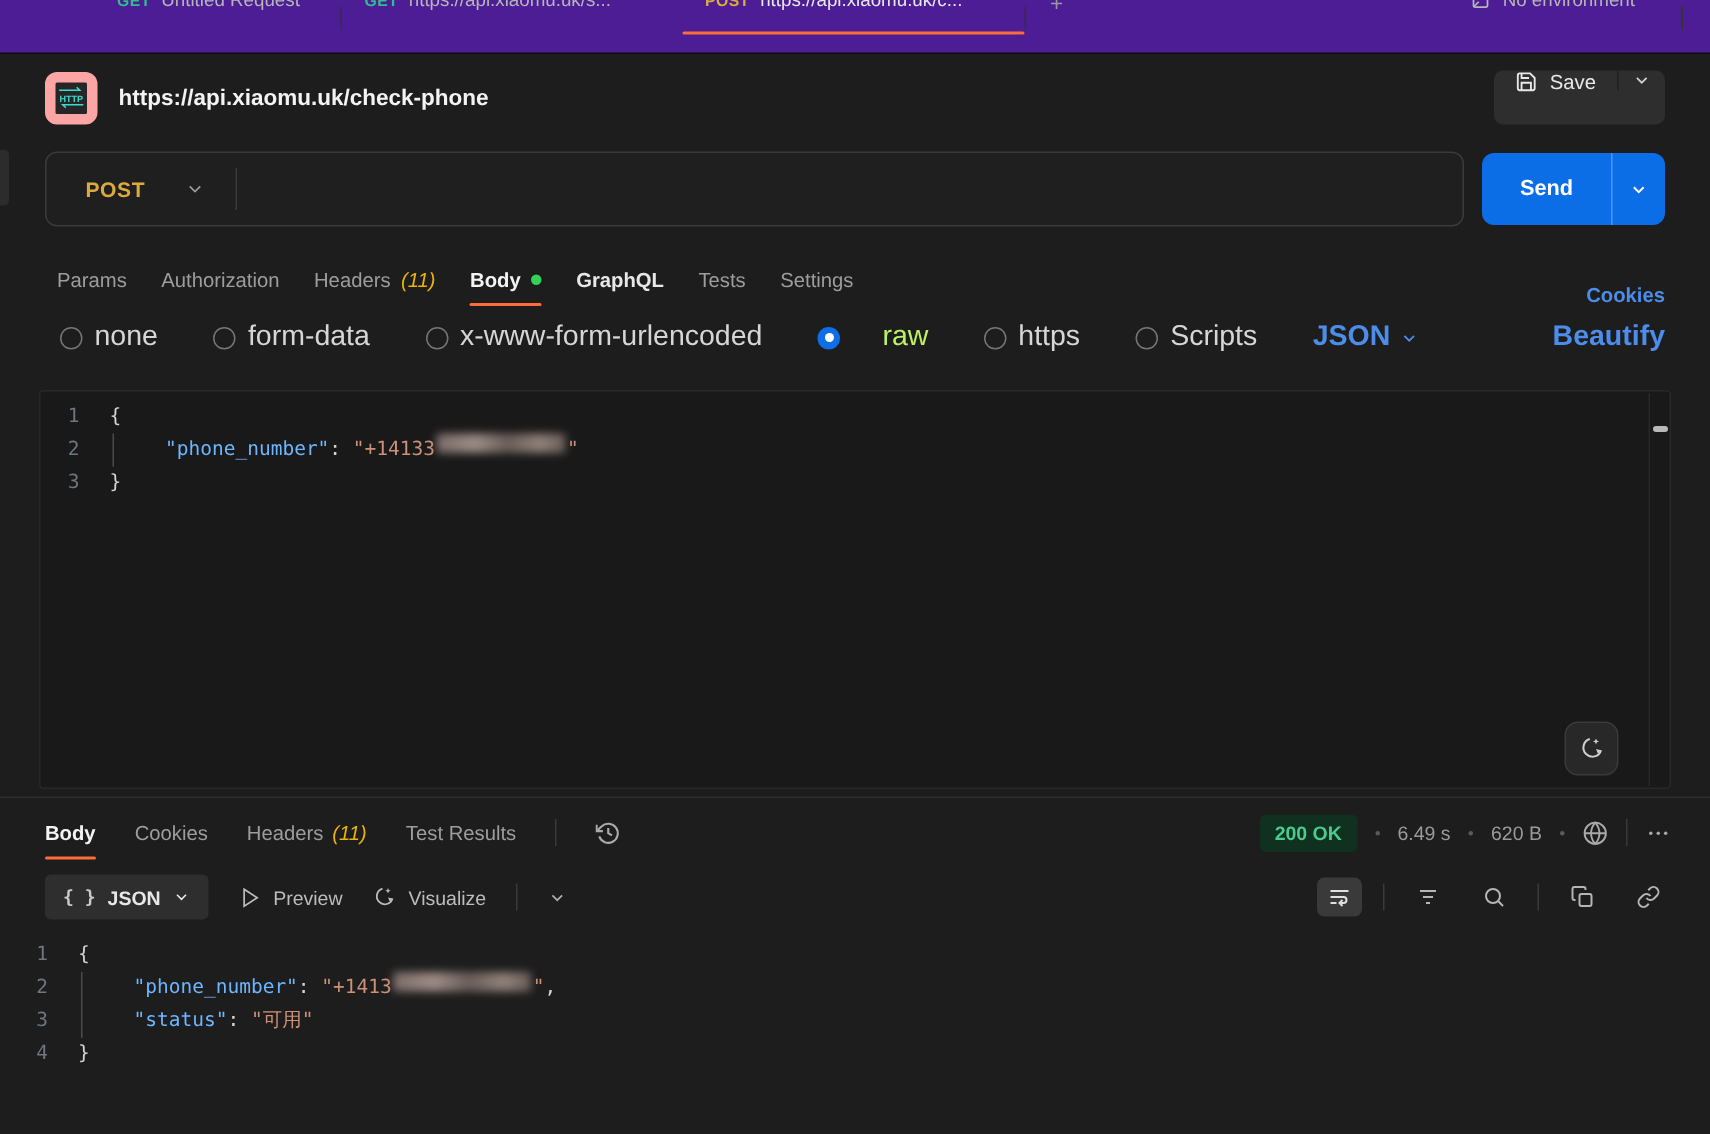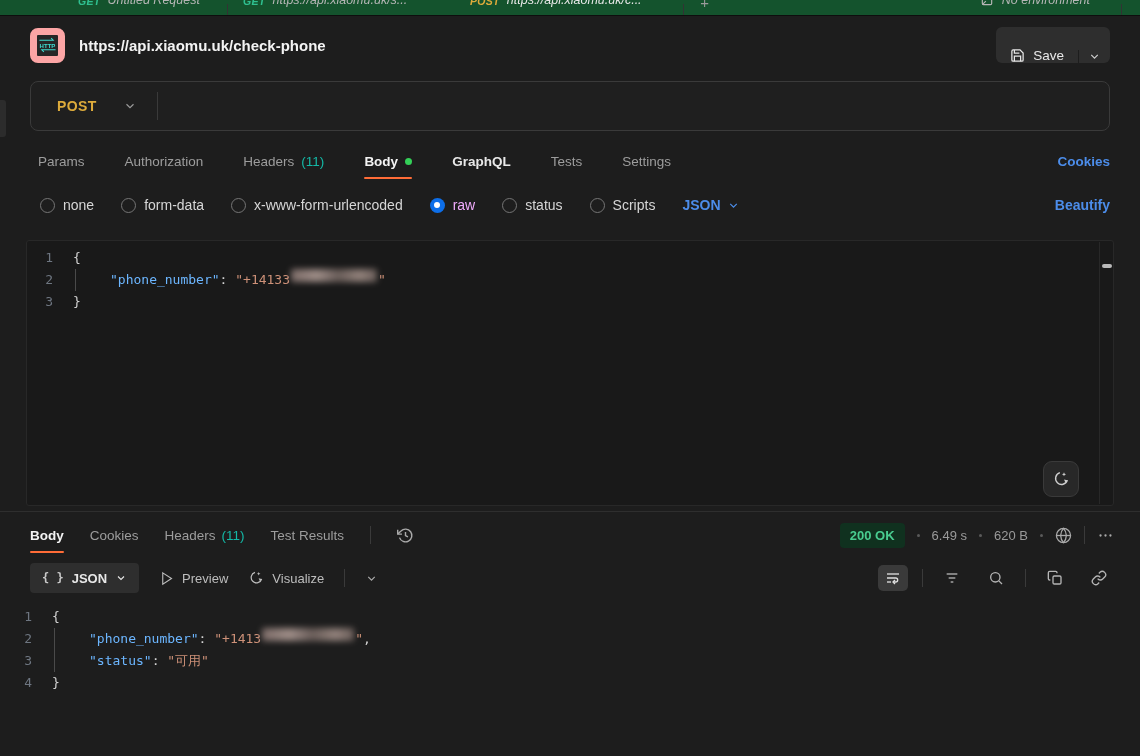--- a/index.html
+++ b/index.html
@@ -5,62 +5,62 @@
   * { margin:0; padding:0; box-sizing:border-box; }
   html,body { width:1140px; height:756px; overflow:hidden; }
   body {
     background:#1d1d1d; color:#e8e8e8;
     font-family:"Liberation Sans", sans-serif;
     display:flex; flex-direction:column; position:relative;
   }
   svg { display:block; }
 
   
-  .topbar { position:relative; height:16px; background:#14532d; border-bottom:1px solid #0e0e0e; overflow:hidden; flex:none;font-style:italic; }
+  .topbar { position:relative; height:36px; background:#4c1d95; border-bottom:1px solid #0e0e0e; overflow:hidden; flex:none; }
   .tb-item { position:absolute; top:-7px; display:flex; gap:7px; font-size:12.5px; color:#b6b6b6; white-space:nowrap; cursor:pointer; }
   .tb-item .m { font-size:10.5px; font-weight:700; letter-spacing:.3px; padding-top:2px; }
   .m-get { color:#2fbf8f; } .m-post { color:#ddab3b; }
   .tb-div { position:absolute; top:4px; width:1px; height:16px; background:#333; }
   .tb-underline { position:absolute; top:21px; height:2px; background:#ff6c37; border-radius:2px; }
   .tb-plus { position:absolute; top:-6px; font-size:15px; color:#9a9a9a; cursor:pointer; }
   .tb-env { position:absolute; top:-7px; right:50px; display:flex; align-items:center; gap:8px; font-size:12.5px; color:#b6b6b6; cursor:pointer; }
 
   
   .req-header { height:58px; display:flex; align-items:center; padding:0 30px; flex:none; }
   .http-badge { width:35px; height:35px; border-radius:8px; background:#262626; border:7px solid #fca5a5; display:flex; align-items:center; justify-content:flex-start; flex:none;text-decoration:underline; }
   .req-title { margin-left:14px; font-size:15px; font-weight:700; color:#f3f3f3; flex:1; }
-  .save-group { display:flex; align-items:flex-end; height:36px; background:#2e2e2e; border-radius:6px; overflow:hidden; }
+  .save-group { display:flex; align-items:flex-start; height:36px; background:#2e2e2e; border-radius:6px; overflow:hidden; }
   .save-main { display:flex; align-items:center; gap:8px; padding:0 14px; font-size:13.5px; color:#e8e8e8; cursor:pointer; }
   .save-caret { width:32px; display:flex; align-items:center; justify-content:center; border-left:1px solid #1d1d1d; color:#cfcfcf; cursor:pointer; }
 
   
   .url-row { height:64px; display:flex; align-items:center; padding:0 30px; gap:12px; flex:none; }
   .url-box { flex:1; height:50px; border:1px solid #3a3a3a; border-radius:8px; display:flex; align-items:center; background:#1f1f1f; }
   .method { display:flex; align-items:center; gap:26px; padding:0 20px 0 26px; cursor:pointer; }
   .method-label { font-size:14px; font-weight:700; letter-spacing:.4px; color:#ddab3b; }
   .url-sep { width:1px; height:28px; background:#3a3a3a; }
   .url-text { padding-left:18px; font-size:13.5px; color:#e8e8e8; }
   .ret { color:#7c7c7c; margin-left:5px; }
   .send-btn { width:122px; height:48px; background:#0b6ee7; border-radius:8px; display:flex; align-items:stretch; overflow:hidden; flex:none; }
   .send-main { flex:1; display:flex; align-items:center; justify-content:center; font-size:14.5px; font-weight:700; color:#fff; cursor:pointer; }
   .send-caret { width:36px; display:flex; align-items:center; justify-content:center; border-left:1px solid rgba(255,255,255,.28); color:#fff; cursor:pointer; }
 
   
-  .req-tabs { height:46px; display:flex; align-items:center; padding:0 30px 0 38px; gap:40px; font-size:13.5px; color:#9d9d9d; flex:none; }
+  .req-tabs { height:46px; display:flex; align-items:flex-end; padding:0 30px 0 38px; gap:23px; font-size:13.5px; color:#9d9d9d; flex:none; }
   .rtab { position:relative; display:flex; align-items:center; gap:7px; cursor:pointer; padding:10px 0; }
   .rtab.active { color:#f3f3f3; font-weight:600; }
   .rtab.active::after { content:""; position:absolute; left:0; right:0; bottom:0; height:2px; background:#ff6c37; border-radius:2px; }
   .rtab.bright { color:#e8e8e8; font-weight:600; }
-  .cnt { color:#14b8a6; }
+  .cnt { color:#eab308;font-style:italic; }
   .dot-green { width:7px; height:7px; border-radius:50%; background:#34d058; }
   .spacer { flex:1; }
   .link-blue { color:#4c8dea; font-weight:600; cursor:pointer; }
 
   
-  .radio-row { height:42px; display:flex; align-items:center; padding:0 30px 0 40px; gap:27px; font-size:14px; color:#d6d6d6; flex:none; }
+  .radio-row { height:42px; display:flex; align-items:center; padding:0 30px 0 40px; gap:37px; font-size:19px; color:#d6d6d6; flex:none; }
   .radio-item { display:flex; align-items:center; gap:8px; cursor:pointer; }
   .radio { width:15px; height:15px; border-radius:50%; border:1.5px solid #757575; flex:none; }
   .radio.sel { border:none; background:#0d6ee8; position:relative; }
   .radio.sel::after { content:""; position:absolute; left:4.5px; top:4.5px; width:6px; height:6px; border-radius:50%; background:#fff; }
   .json-dd { display:flex; align-items:center; gap:6px; color:#4c8dea; font-weight:600; cursor:pointer; }
 
   
   .editor { position:relative; margin:14px 26px 0; height:266px; background:#191919; border:1px solid #282828; border-radius:3px; padding-top:6px; font-family:"DejaVu Sans Mono", monospace; font-size:13px; flex:none; }
   .cl { display:flex; height:22px; line-height:22px; white-space:pre; }
   .ln { width:46px; text-align:right; padding-right:20px; color:#6e7681; flex:none; user-select:none; }
@@ -158,20 +158,28 @@
 <div class="url-row">
   <div class="url-box">
     <div class="method">
       <span class="method-label">POST</span>
       <svg width="14" height="14" viewBox="0 0 24 24" fill="none" stroke="#9a9a9a" stroke-width="2">
           <polyline points="6 9 12 15 18 9"></polyline>
         </svg>
     </div>
     <div class="url-sep"></div>
   </div>
+  <div class="send-btn">
+    <div class="send-main">Send</div>
+    <div class="send-caret">
+      <svg width="13" height="13" viewBox="0 0 24 24" fill="none" stroke="currentColor" stroke-width="2.4">
+          <polyline points="6 9 12 15 18 9"></polyline>
+        </svg>
+    </div>
+  </div>
 </div>
 
 <div class="req-tabs">
   <div class="rtab">
       <span>Params</span>
     </div>
   <div class="rtab">
       <span>Authorization</span>
     </div>
   <div class="rtab">
@@ -203,25 +211,25 @@
   <div class="radio-item">
       <span class="radio"></span>
       <span>form-data</span>
     </div>
   <div class="radio-item">
       <span class="radio"></span>
       <span>x-www-form-urlencoded</span>
     </div>
   <div class="radio-item">
       <span class="radio sel"></span>
-      <span style="color:#f0abfc;">raw</span>
+      <span style="color:#bef264;margin-left:20px;">raw</span>
     </div>
   <div class="radio-item">
       <span class="radio"></span>
-      <span>status</span>
+      <span>https</span>
     </div>
   <div class="radio-item">
       <span class="radio"></span>
       <span>Scripts</span>
     </div>
   <div class="json-dd">
     <span>JSON</span>
     <svg width="13" height="13" viewBox="0 0 24 24" fill="none" stroke="currentColor" stroke-width="2.2">
         <polyline points="6 9 12 15 18 9"></polyline>
       </svg>

